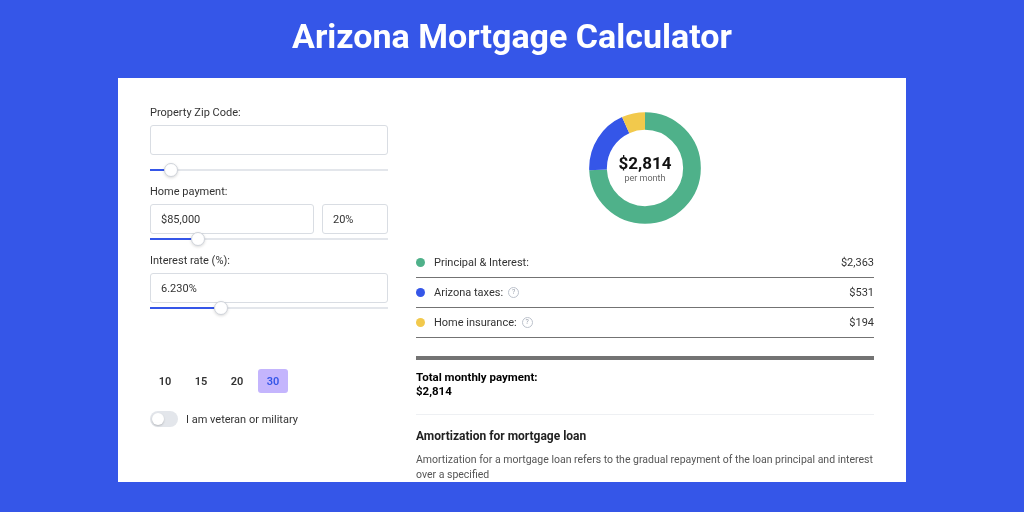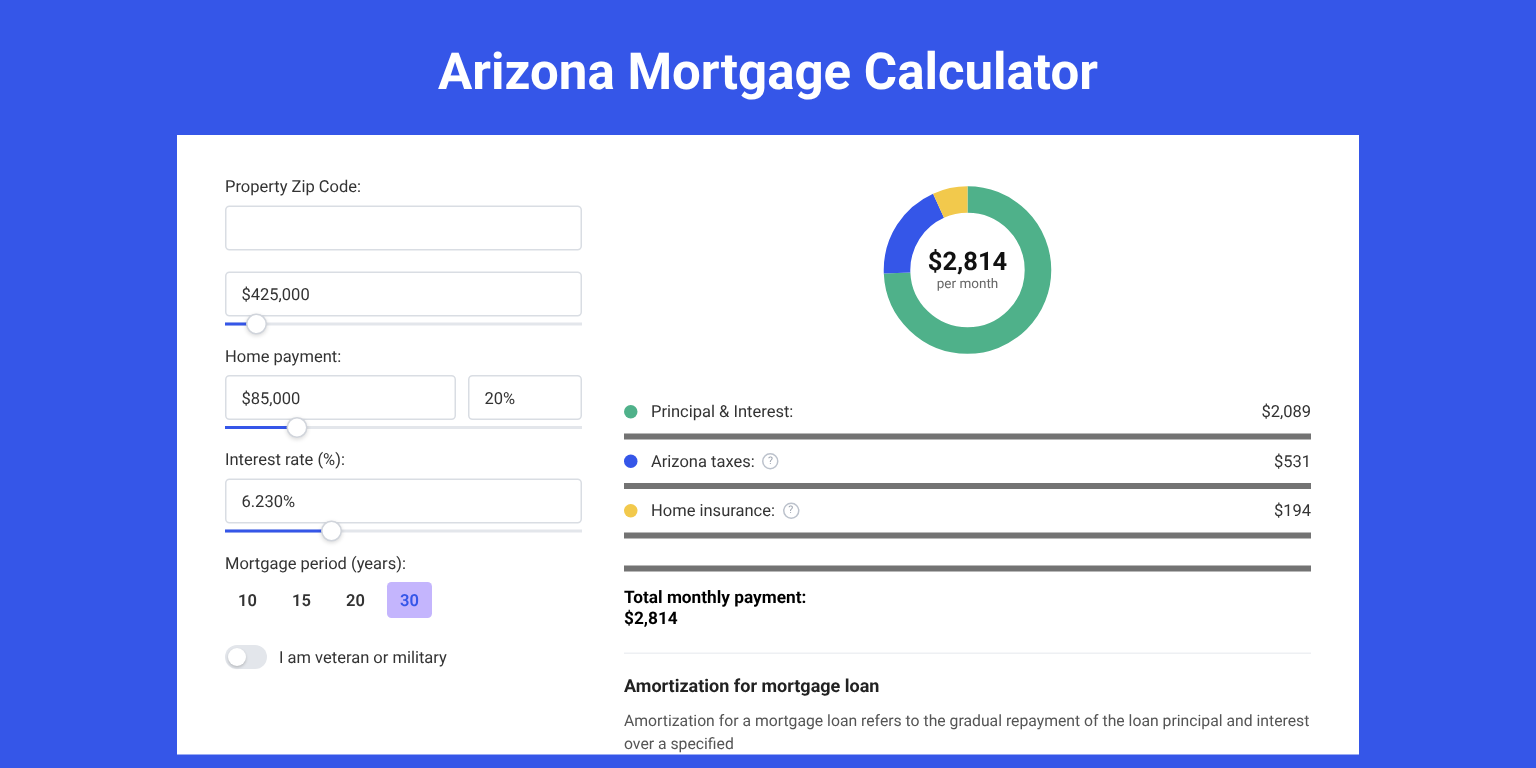--- a/index.html
+++ b/index.html
@@ -1,44 +1,44 @@
 <!DOCTYPE html>
 <html><head>
 <meta charset="utf-8">
 <style>
   *{box-sizing:border-box;margin:0;padding:0;font-family:-apple-system,BlinkMacSystemFont,"Segoe UI",Roboto,Arial,sans-serif;}
   body{width:1024px;height:512px;overflow:hidden;background:#3556e8;}
-  .page-title{color:#fff;font-size:34px;font-weight:700;text-align:center;padding:28px 0 22px;}
+  .page-title{color:#fff;font-size:34px;font-weight:700;text-align:center;padding:16px 0 22px;}
   .card{background:#fff;width:788px;margin:0 auto;padding:28px 32px 0;display:flex;gap:28px;justify-content:flex-end;}
   .left{width:238px;flex:0 0 238px;}
   .right{flex:1;}
   .fld-label{font-size:11px;color:#333;margin-bottom:6px;display:block;}
   .txt{width:100%;height:30px;border:1px solid #d9dde3;border-radius:3px;padding:0 10px;font-size:11px;color:#333;background:#fff;}
   .fld{margin-bottom:14px;position:relative;}
   .slider-rail{position:relative;height:2px;background:#e3e6eb;margin-top:4px;}
   .slider-fill{position:absolute;height:2px;background:#3556e8;left:0;top:0;}
   .slider-knob{position:absolute;width:14px;height:14px;border-radius:50%;background:#fff;border:1px solid #d0d4db;box-shadow:0 1px 3px rgba(0,0,0,.15);top:-6px;transform:translateX(-50%);}
   .row2{display:flex;gap:8px;}
   .row2 .txt:first-child{flex:1;}
-  .row2 .txt:last-child{width:76px;}
+  .row2 .txt:last-child{width:66px;}
   .period-row{display:flex;gap:6px;}
-  .period-btn{width:30px;height:24px;border:none;background:transparent;font-size:11px;color:#333;border-radius:3px;font-weight:600;cursor:pointer;}
+  .period-btn{width:30px;height:24px;border:none;background:transparent;font-size:11px;color:#333;border-radius:3px;font-weight:600;cursor:pointer;margin-top:46px;}
   .period-btn.active{background:#c4b5fd;color:#3556e8;}
   .toggle-row{display:flex;align-items:center;gap:8px;margin-top:18px;}
   .toggle{width:28px;height:16px;border-radius:8px;background:#e3e6eb;position:relative;}
   .toggle::after{content:"";position:absolute;width:12px;height:12px;border-radius:50%;background:#fff;top:2px;left:2px;box-shadow:0 1px 2px rgba(0,0,0,.2);}
   .toggle-label{font-size:11px;color:#333;}
   .sec-title{font-size:12px;font-weight:700;color:#222;margin-bottom:14px;}
   .donut-wrap{display:flex;justify-content:center;margin-bottom:18px;}
   .donut{position:relative;width:124px;height:124px;}
   .donut svg{width:124px;height:124px;transform:rotate(-90deg);}
   .donut-center{position:absolute;inset:0;display:flex;flex-direction:column;align-items:center;justify-content:center;}
   .donut-val{font-size:17px;font-weight:700;color:#111;}
   .donut-sub{font-size:9px;color:#666;}
-  .legend-row{display:flex;align-items:center;font-size:11px;color:#333;padding:8px 0;border-bottom:4px solid #737373;}
+  .legend-row{display:flex;align-items:center;font-size:11px;color:#333;padding:8px 0;border-bottom:1px solid #737373;}
   .legend-row:last-of-type{border-bottom:none;}
   .dot{width:9px;height:9px;border-radius:50%;margin-right:9px;flex:0 0 9px;}
   .legend-label{flex:1;display:flex;align-items:center;gap:5px;}
   .legend-val{font-weight:400;}
   .info-ico{width:11px;height:11px;border:1px solid #bcc2cc;border-radius:50%;display:inline-flex;align-items:center;justify-content:center;font-size:7px;color:#9aa1ad;line-height:1;}
   .total-row{display:flex;justify-content:space-between;font-size:11.5px;font-weight:700;padding:10px 0 16px;border-top:4px solid #737373;margin-top:18px;flex-direction:column;}
   .amort{border-top:1px solid #eef0f3;padding-top:14px;}
   .amort-title{font-size:12px;font-weight:700;margin-bottom:10px;color:#222;}
   .amort-body{font-size:10.5px;color:#555;line-height:1.4;}
 </style>
@@ -50,21 +50,20 @@
 <div class="card">
 
   <div class="left">
 
     <div class="fld">
       <label class="fld-label">Property Zip Code:</label>
       <input class="txt" value="" style="">
     </div>
 
     <div class="fld">
-      <input class="txt" value="$425,000" style="">
       <div class="slider-rail">
         <div class="slider-fill" style="width:9%"></div>
         <div class="slider-knob" style="left:9%"></div>
       </div>
     </div>
 
     <div class="fld">
       <label class="fld-label">Home payment:</label>
       <div class="row2">
         <input class="txt" value="$85,000" style="">
@@ -79,21 +78,20 @@
     <div class="fld">
       <label class="fld-label">Interest rate (%):</label>
       <input class="txt" value="6.230%" style="">
       <div class="slider-rail">
         <div class="slider-fill" style="width:30%"></div>
         <div class="slider-knob" style="left:30%"></div>
       </div>
     </div>
 
     <div class="fld">
-      <label class="fld-label">Mortgage period (years):</label>
       <div class="period-row">
         <button class="period-btn">10</button>
         <button class="period-btn">15</button>
         <button class="period-btn">20</button>
         <button class="period-btn active">30</button>
       </div>
     </div>
 
     <div class="toggle-row">
       <div class="toggle"></div>
@@ -116,21 +114,21 @@
           <div class="donut-sub">per month</div>
         </div>
       </div>
     </div>
 
     <div class="legend-row">
       <span class="dot" style="background:#4fb18a"></span>
       <span class="legend-label">
           <span>Principal &amp; Interest:</span>
         </span>
-      <span class="legend-val">$2,089</span>
+      <span class="legend-val">$2,363</span>
     </div>
     <div class="legend-row">
       <span class="dot" style="background:#3556e8"></span>
       <span class="legend-label">
           <span>Arizona taxes:</span>
           <span class="info-ico">?</span>
         </span>
       <span class="legend-val">$531</span>
     </div>
     <div class="legend-row">

